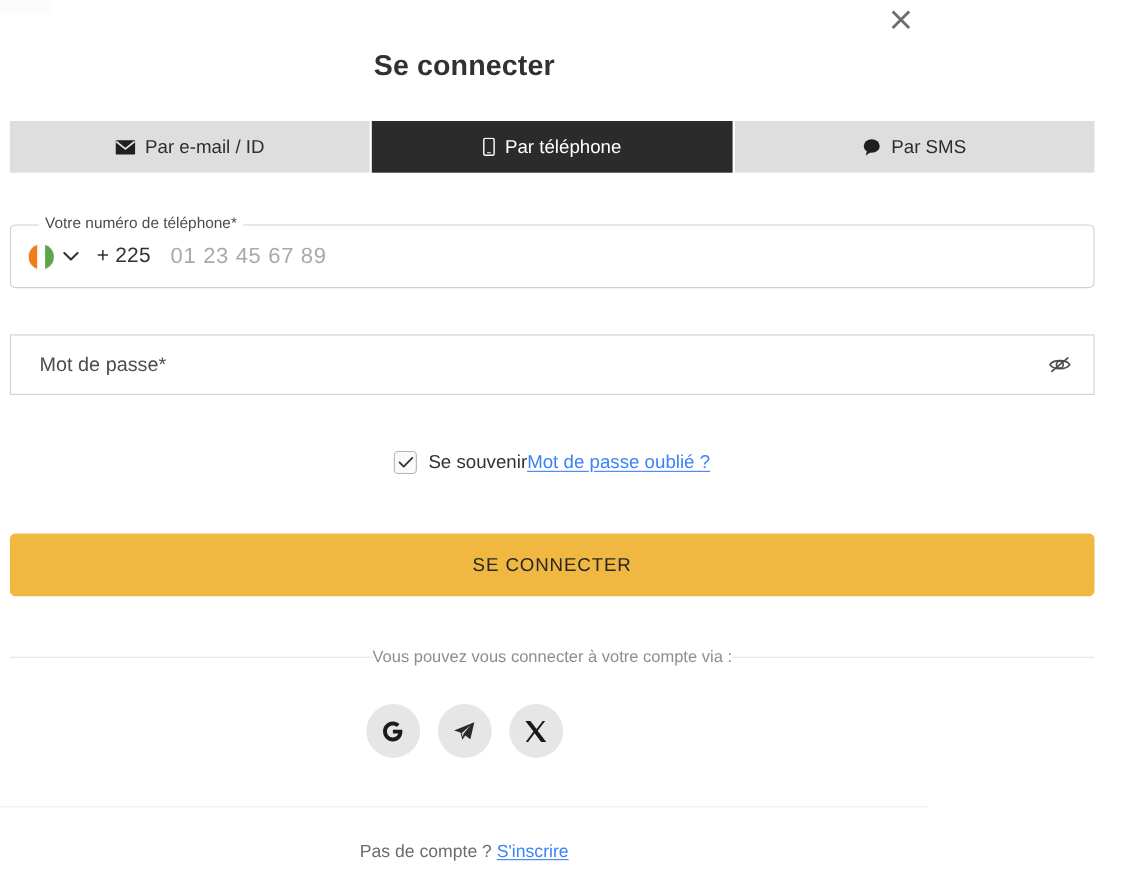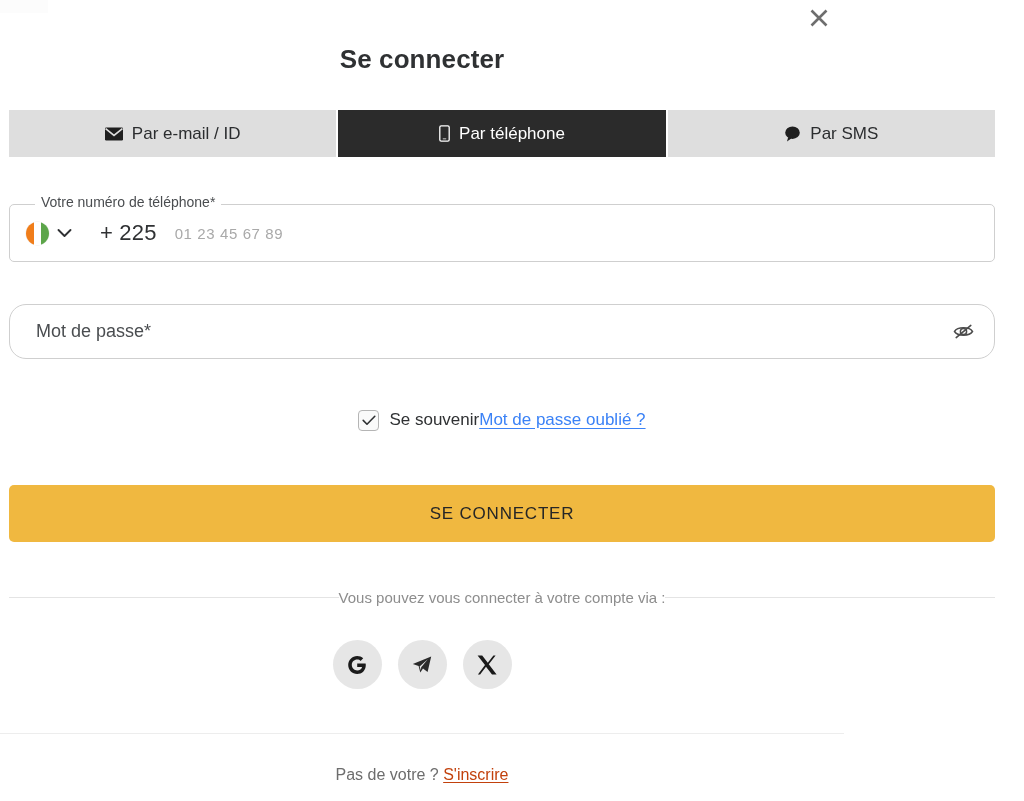--- a/index.html
+++ b/index.html
@@ -128,47 +128,47 @@
   .flag .f-orange { background: #F07D1A; }
   .flag .f-white  { background: #ffffff; }
   .flag .f-green  { background: #5CA54A; }
 
   .caret {
     margin-left: 8px;
     display: inline-flex;
     cursor: pointer;
   }
   .dial-code {
-    margin-left: 28px;
-    font-size: 22px;
+    margin-left: 16px;
+    font-size: 19px;
     color: #2f3133;
     letter-spacing: 0.2px;
   }
   .phone-input {
     margin-left: 18px;
     border: none;
     outline: none;
-    font-size: 15px;
+    font-size: 20px;
     color: #000000;
     font-family: "Liberation Sans", sans-serif;
     flex: 1;
     background: transparent;
     letter-spacing: 0.6px;
   }
   .phone-input::placeholder { color: #a9a9a9; opacity: 1; }
 
   
   .field-password {
     position: absolute;
     top: 304px;
     left: 9px;
     width: 986px;
     height: 55px;
     border: 1px solid #cfcfcf;
-    border-radius: 17px;
+    border-radius: 0;
     display: flex;
     align-items: center;
     padding: 0 16px 0 26px;
     background: #fff;
   }
   .password-input {
     flex: 1;
     border: none;
     outline: none;
     font-size: 18px;
@@ -300,21 +300,21 @@
   .footer {
     position: absolute;
     top: 766px;
     left: 0;
     width: 100%;
     text-align: center;
     font-size: 16px;
     color: #6d6d6d;
   }
   .footer a {
-    color: #c2410c;
+    color: #3b82f6;
     text-decoration: underline;
     text-underline-offset: 2px;
     cursor: pointer;
   }
 </style>
 </head>
 <body>
 
 <div class="modal">
 
@@ -431,17 +431,17 @@
       <svg width="22" height="22" viewBox="0 0 22 22">
         <path d="M1.6 1.4 L9.0 11.1 L1.9 20.6 L4.1 20.6 L10.0 12.7 L16.0 20.6 L20.6 20.6 L12.8 10.3 L19.6 1.4 L17.4 1.4 L11.8 8.8 L6.2 1.4 Z" fill="#1a1a1a"></path>
       </svg>
     </button>
 
   </div>
 
   <div class="footer-sep"></div>
 
   <div class="footer">
-    <span>Pas de votre ?</span>
+    <span>Pas de compte ?</span>
     <a>S'inscrire</a>
   </div>
 
 </div>
 
 </body></html>

